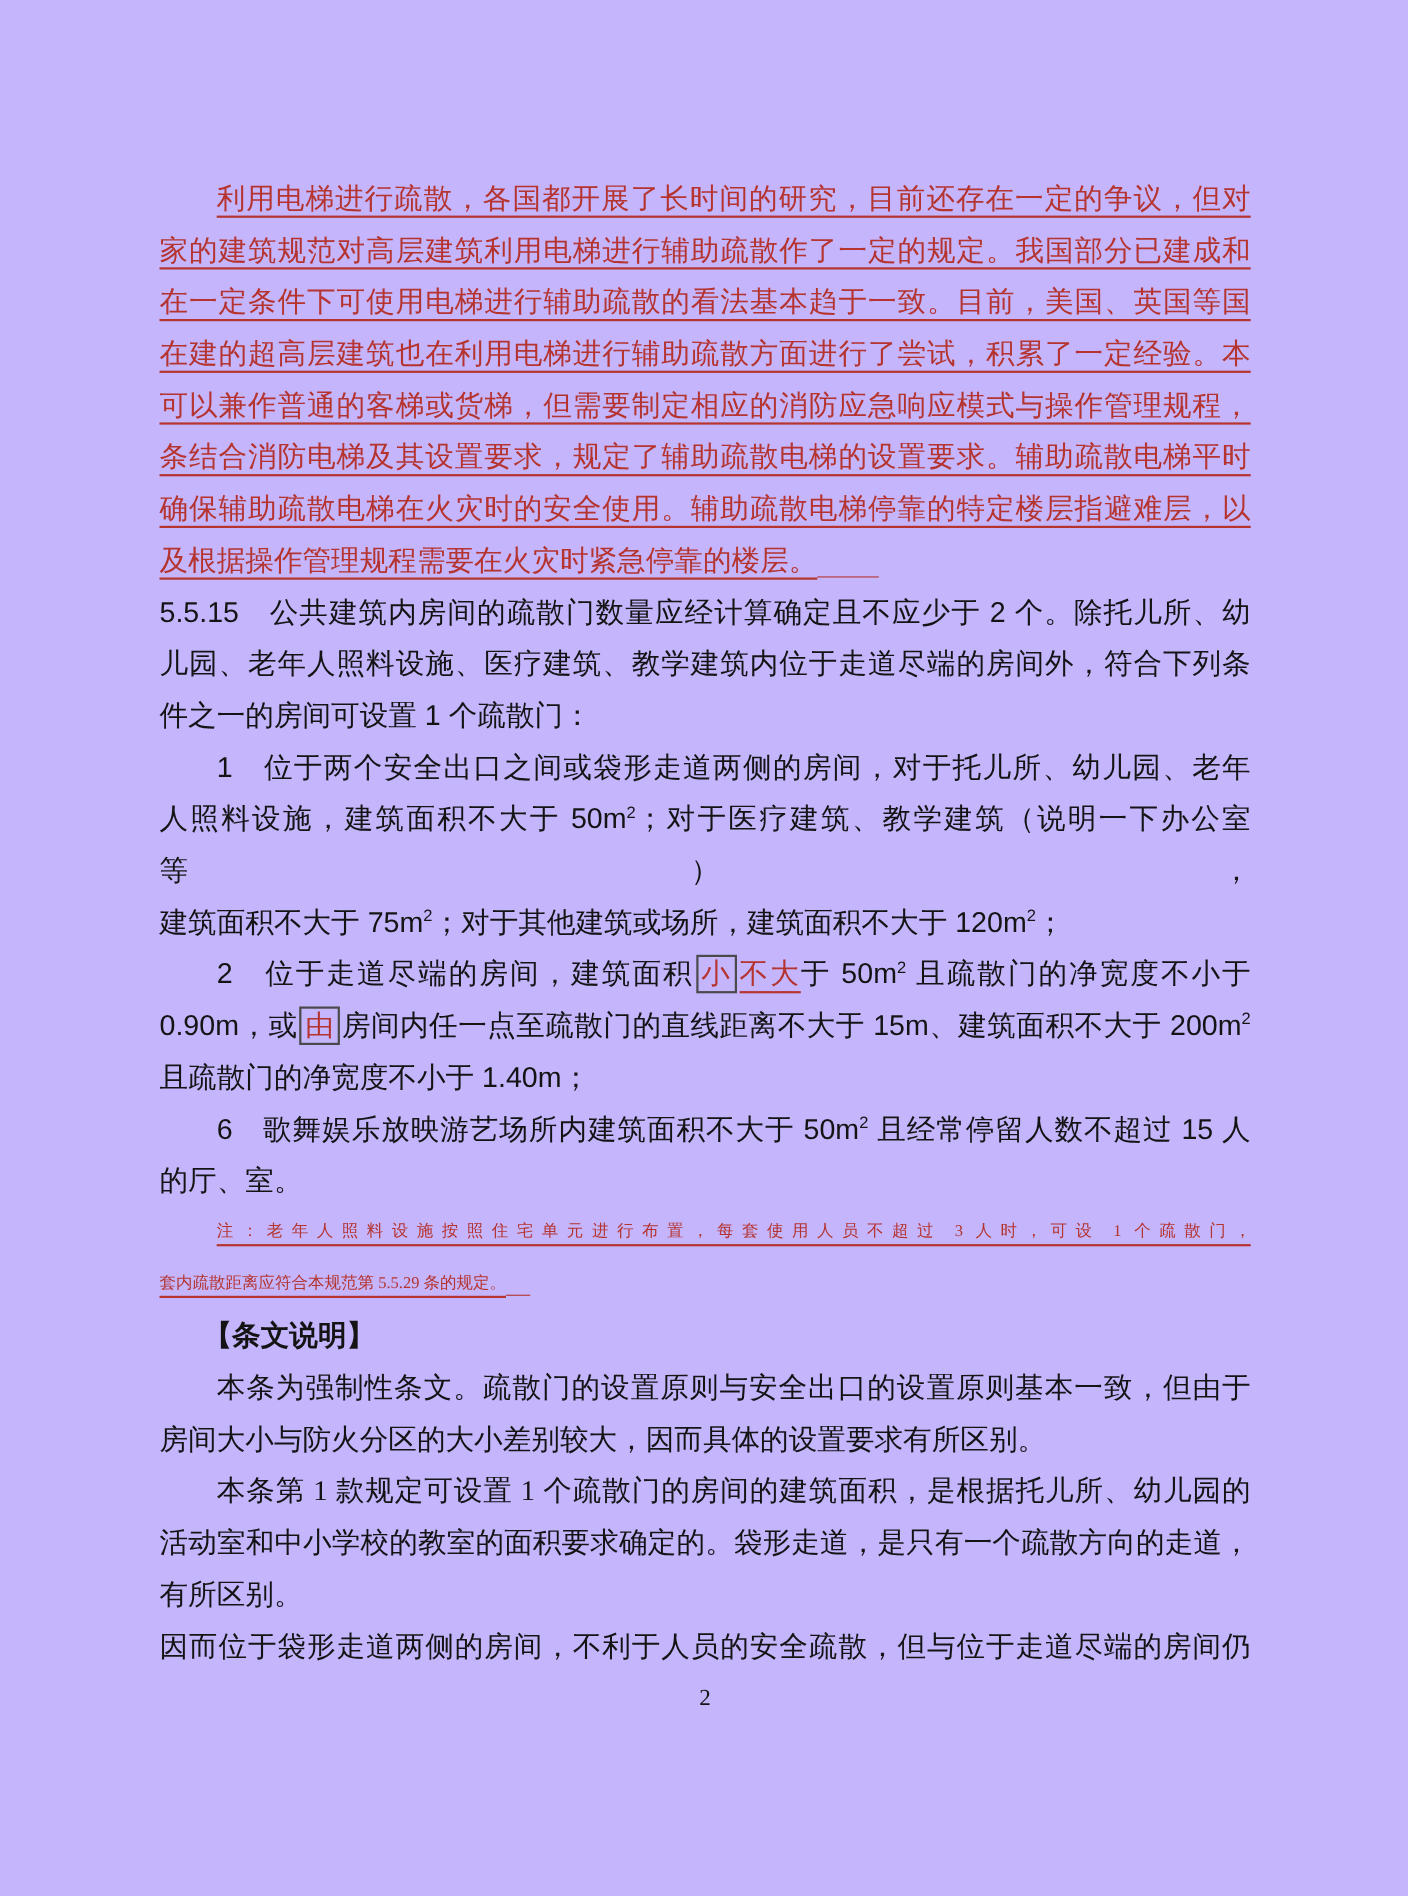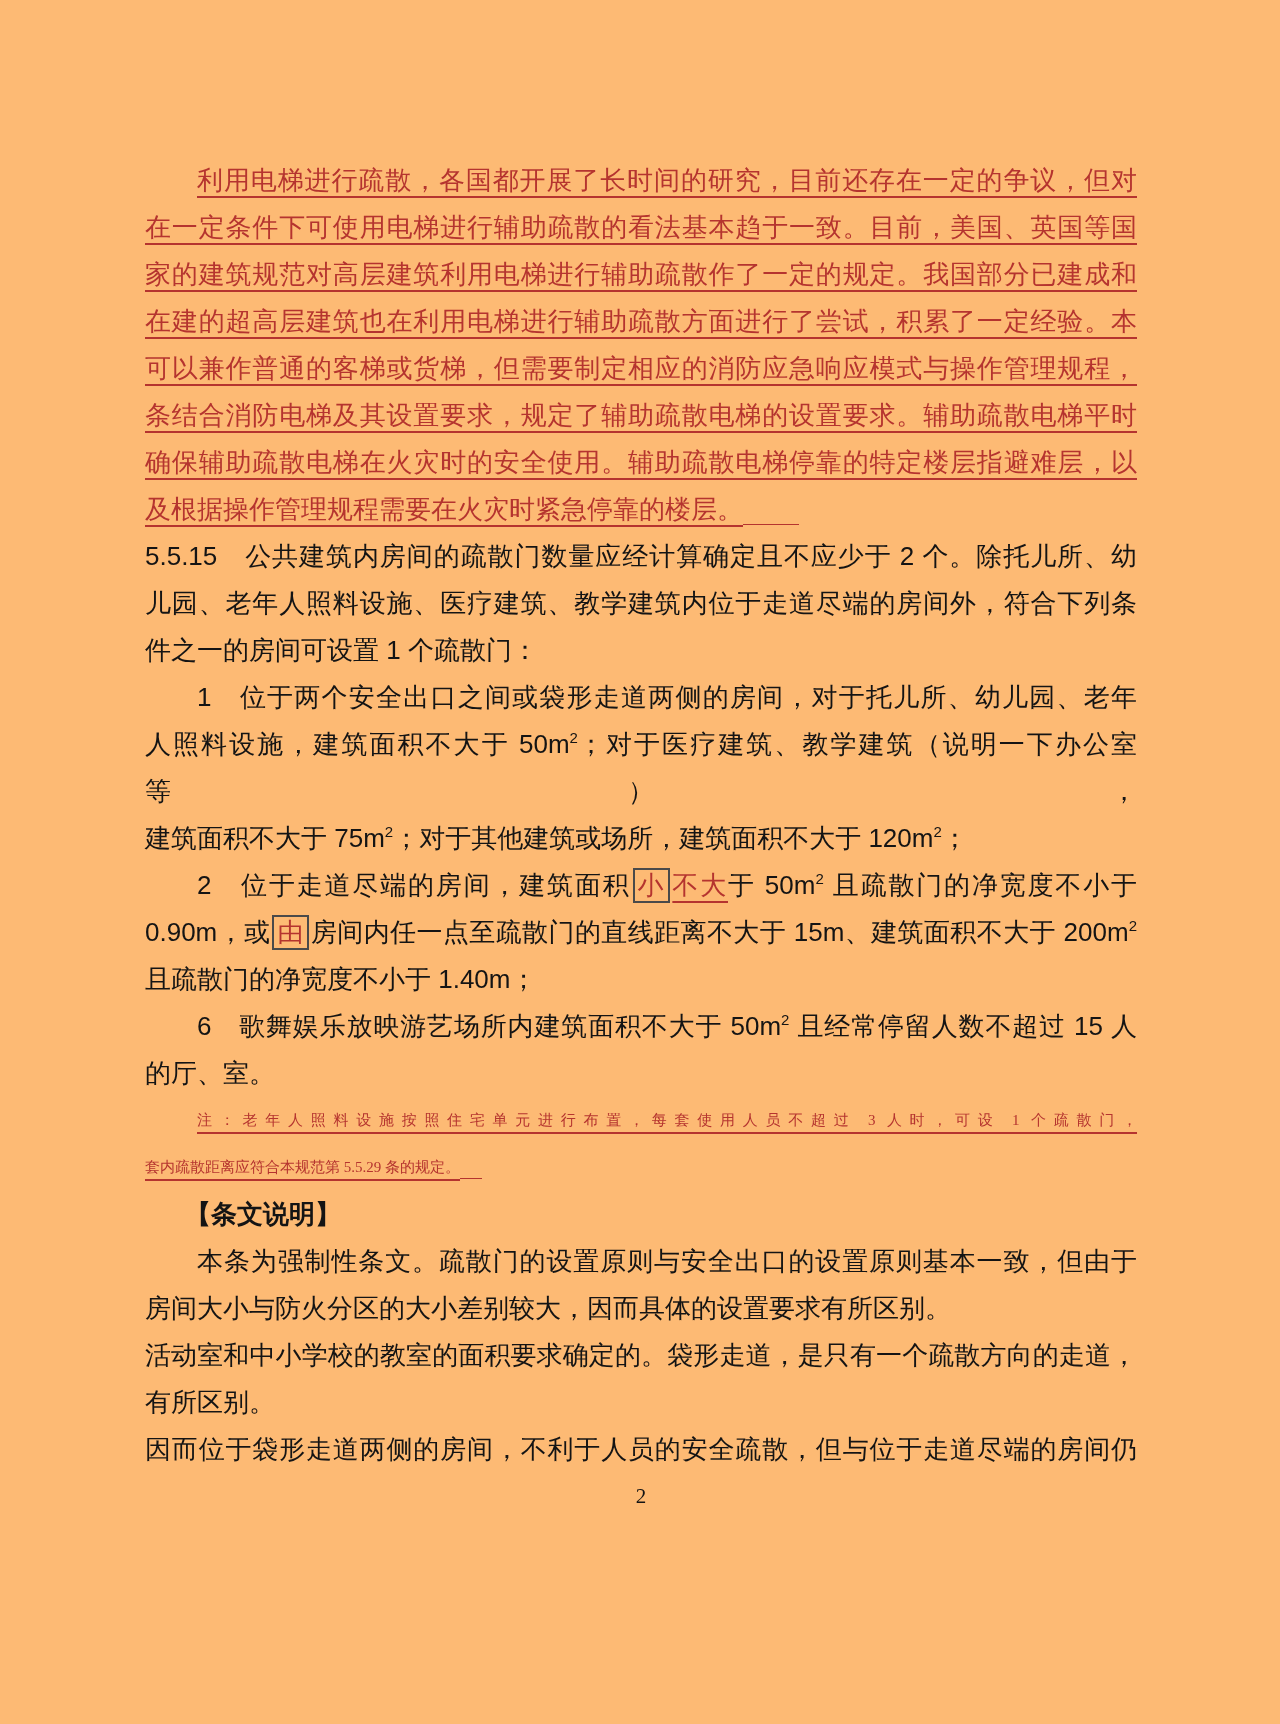--- a/index.html
+++ b/index.html
@@ -2,21 +2,21 @@
 <html style="--red: #b5342f; --ink: #141414;"><head>
 <meta charset="utf-8">
 <style>
   :root { --red: #b5342f; --ink: #141414; }
   * { margin: 0; padding: 0; box-sizing: border-box; }
   html, body { background: #ffffff; }
   .page {
     position: relative;
     width: 1280px;
     height: 1724px;
-    background: #fdba74;
+    background: #c4b5fd;
     overflow: hidden;
     font-family: "Liberation Serif", "DejaVu Serif", serif;
     font-size: 26px;
     line-height: 47px;
     color: var(--ink);
   }
   .content { padding: 157px 143px 0 145px; }
   .line {
     text-align: justify;
     text-align-last: justify;
@@ -66,22 +66,22 @@
   }
 </style>
 </head>
 <body>
 
 <div class="page">
   <div class="content">
 
     <div>
       <div class="line ind"><span class="red-u">利用电梯进行疏散，各国都开展了长时间的研究，目前还存在一定的争议，但对</span></div>
+      <div class="line"><span class="red-u">家的建筑规范对高层建筑利用电梯进行辅助疏散作了一定的规定。我国部分已建成和</span></div>
       <div class="line"><span class="red-u">在一定条件下可使用电梯进行辅助疏散的看法基本趋于一致。目前，美国、英国等国</span></div>
-      <div class="line"><span class="red-u">家的建筑规范对高层建筑利用电梯进行辅助疏散作了一定的规定。我国部分已建成和</span></div>
       <div class="line"><span class="red-u">在建的超高层建筑也在利用电梯进行辅助疏散方面进行了尝试，积累了一定经验。本</span></div>
       <div class="line"><span class="red-u">可以兼作普通的客梯或货梯，但需要制定相应的消防应急响应模式与操作管理规程，</span></div>
       <div class="line"><span class="red-u">条结合消防电梯及其设置要求，规定了辅助疏散电梯的设置要求。辅助疏散电梯平时</span></div>
       <div class="line"><span class="red-u">确保辅助疏散电梯在火灾时的安全使用。辅助疏散电梯停靠的特定楼层指避难层，以</span></div>
       <div class="line end"><span class="red-u">及根据操作管理规程需要在火灾时紧急停靠的楼层。</span><span class="u-pad"></span></div>
     </div>
 
     <div class="hei">
       <div class="line">5.5.15　公共建筑内房间的疏散门数量应经计算确定且不应少于 2 个。除托儿所、幼</div>
       <div class="line">儿园、老年人照料设施、医疗建筑、教学建筑内位于走道尽端的房间外，符合下列条</div>
@@ -105,20 +105,21 @@
     </div>
 
     <div class="line end hei bold">【条文说明】</div>
 
     <div>
       <div class="line ind">本条为强制性条文。疏散门的设置原则与安全出口的设置原则基本一致，但由于</div>
       <div class="line end">房间大小与防火分区的大小差别较大，因而具体的设置要求有所区别。</div>
     </div>
 
     <div>
+      <div class="line ind">本条第 1 款规定可设置 1 个疏散门的房间的建筑面积，是根据托儿所、幼儿园的</div>
       <div class="line">活动室和中小学校的教室的面积要求确定的。袋形走道，是只有一个疏散方向的走道，</div>
       <div class="line end">有所区别。</div>
       <div class="line">因而位于袋形走道两侧的房间，不利于人员的安全疏散，但与位于走道尽端的房间仍</div>
     </div>
 
 
     <div class="footer">2</div>
 
   </div>
 </div>

